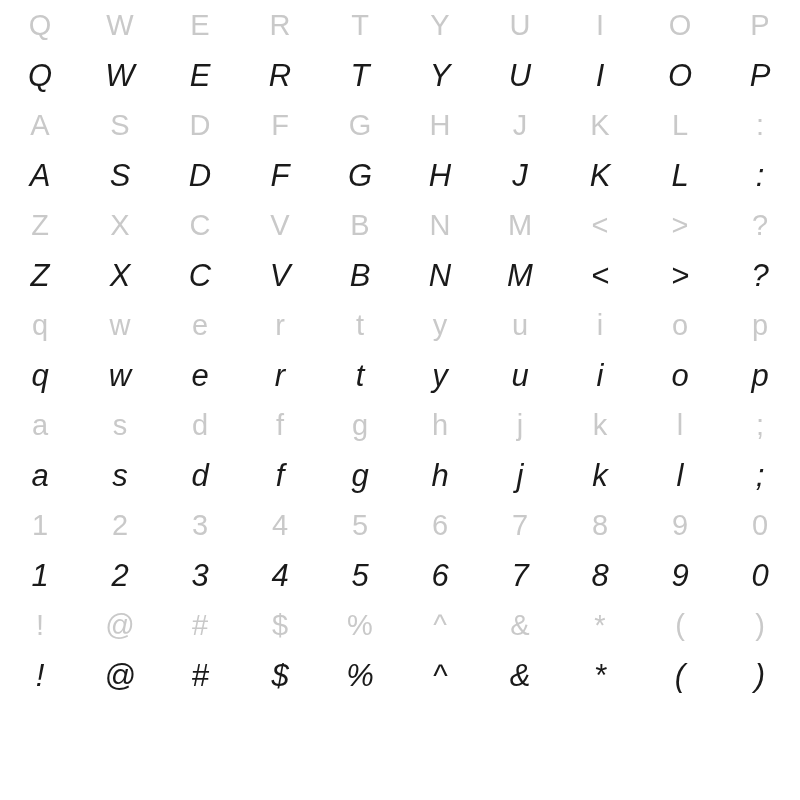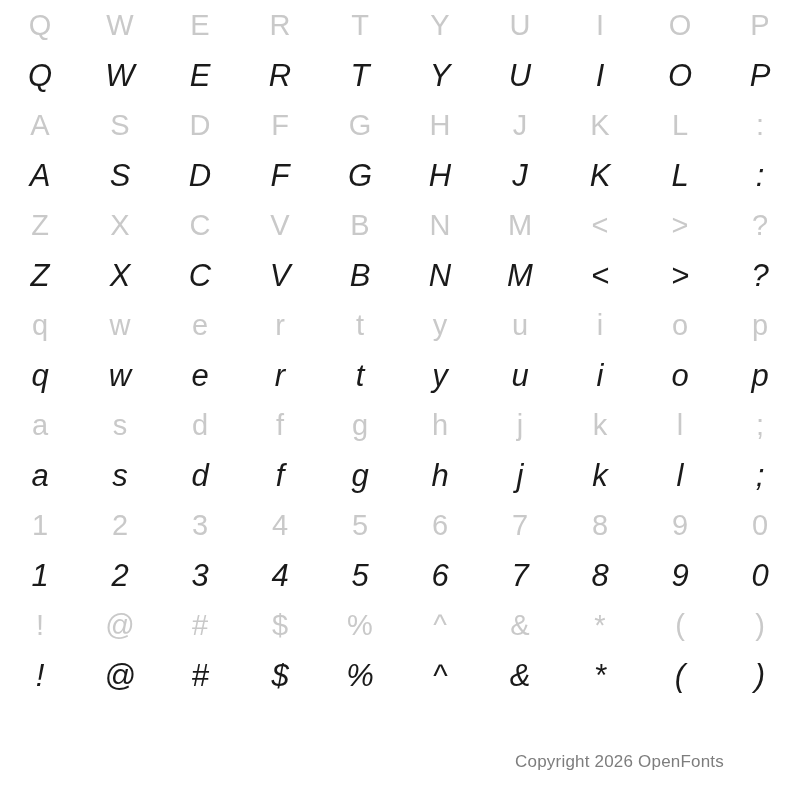--- a/index.html
+++ b/index.html
@@ -189,14 +189,13 @@
       <div class="cell spec" style="color: rgb(26, 26, 26); font-style: italic; font-size: 31px;">@</div>
       <div class="cell spec" style="color: rgb(26, 26, 26); font-style: italic; font-size: 31px;">#</div>
       <div class="cell spec" style="color: rgb(26, 26, 26); font-style: italic; font-size: 31px;">$</div>
       <div class="cell spec" style="color: rgb(26, 26, 26); font-style: italic; font-size: 31px;">%</div>
       <div class="cell spec" style="color: rgb(26, 26, 26); font-style: italic; font-size: 31px;">^</div>
       <div class="cell spec" style="color: rgb(26, 26, 26); font-style: italic; font-size: 31px;">&amp;</div>
       <div class="cell spec" style="color: rgb(26, 26, 26); font-style: italic; font-size: 31px;">*</div>
       <div class="cell spec" style="color: rgb(26, 26, 26); font-style: italic; font-size: 31px;">(</div>
       <div class="cell spec" style="color: rgb(26, 26, 26); font-style: italic; font-size: 31px;">)</div>
     </div>
-  <div class="copyright">Copyright 2026 OpenFonts</div>
 </div>
 
 </body></html>

